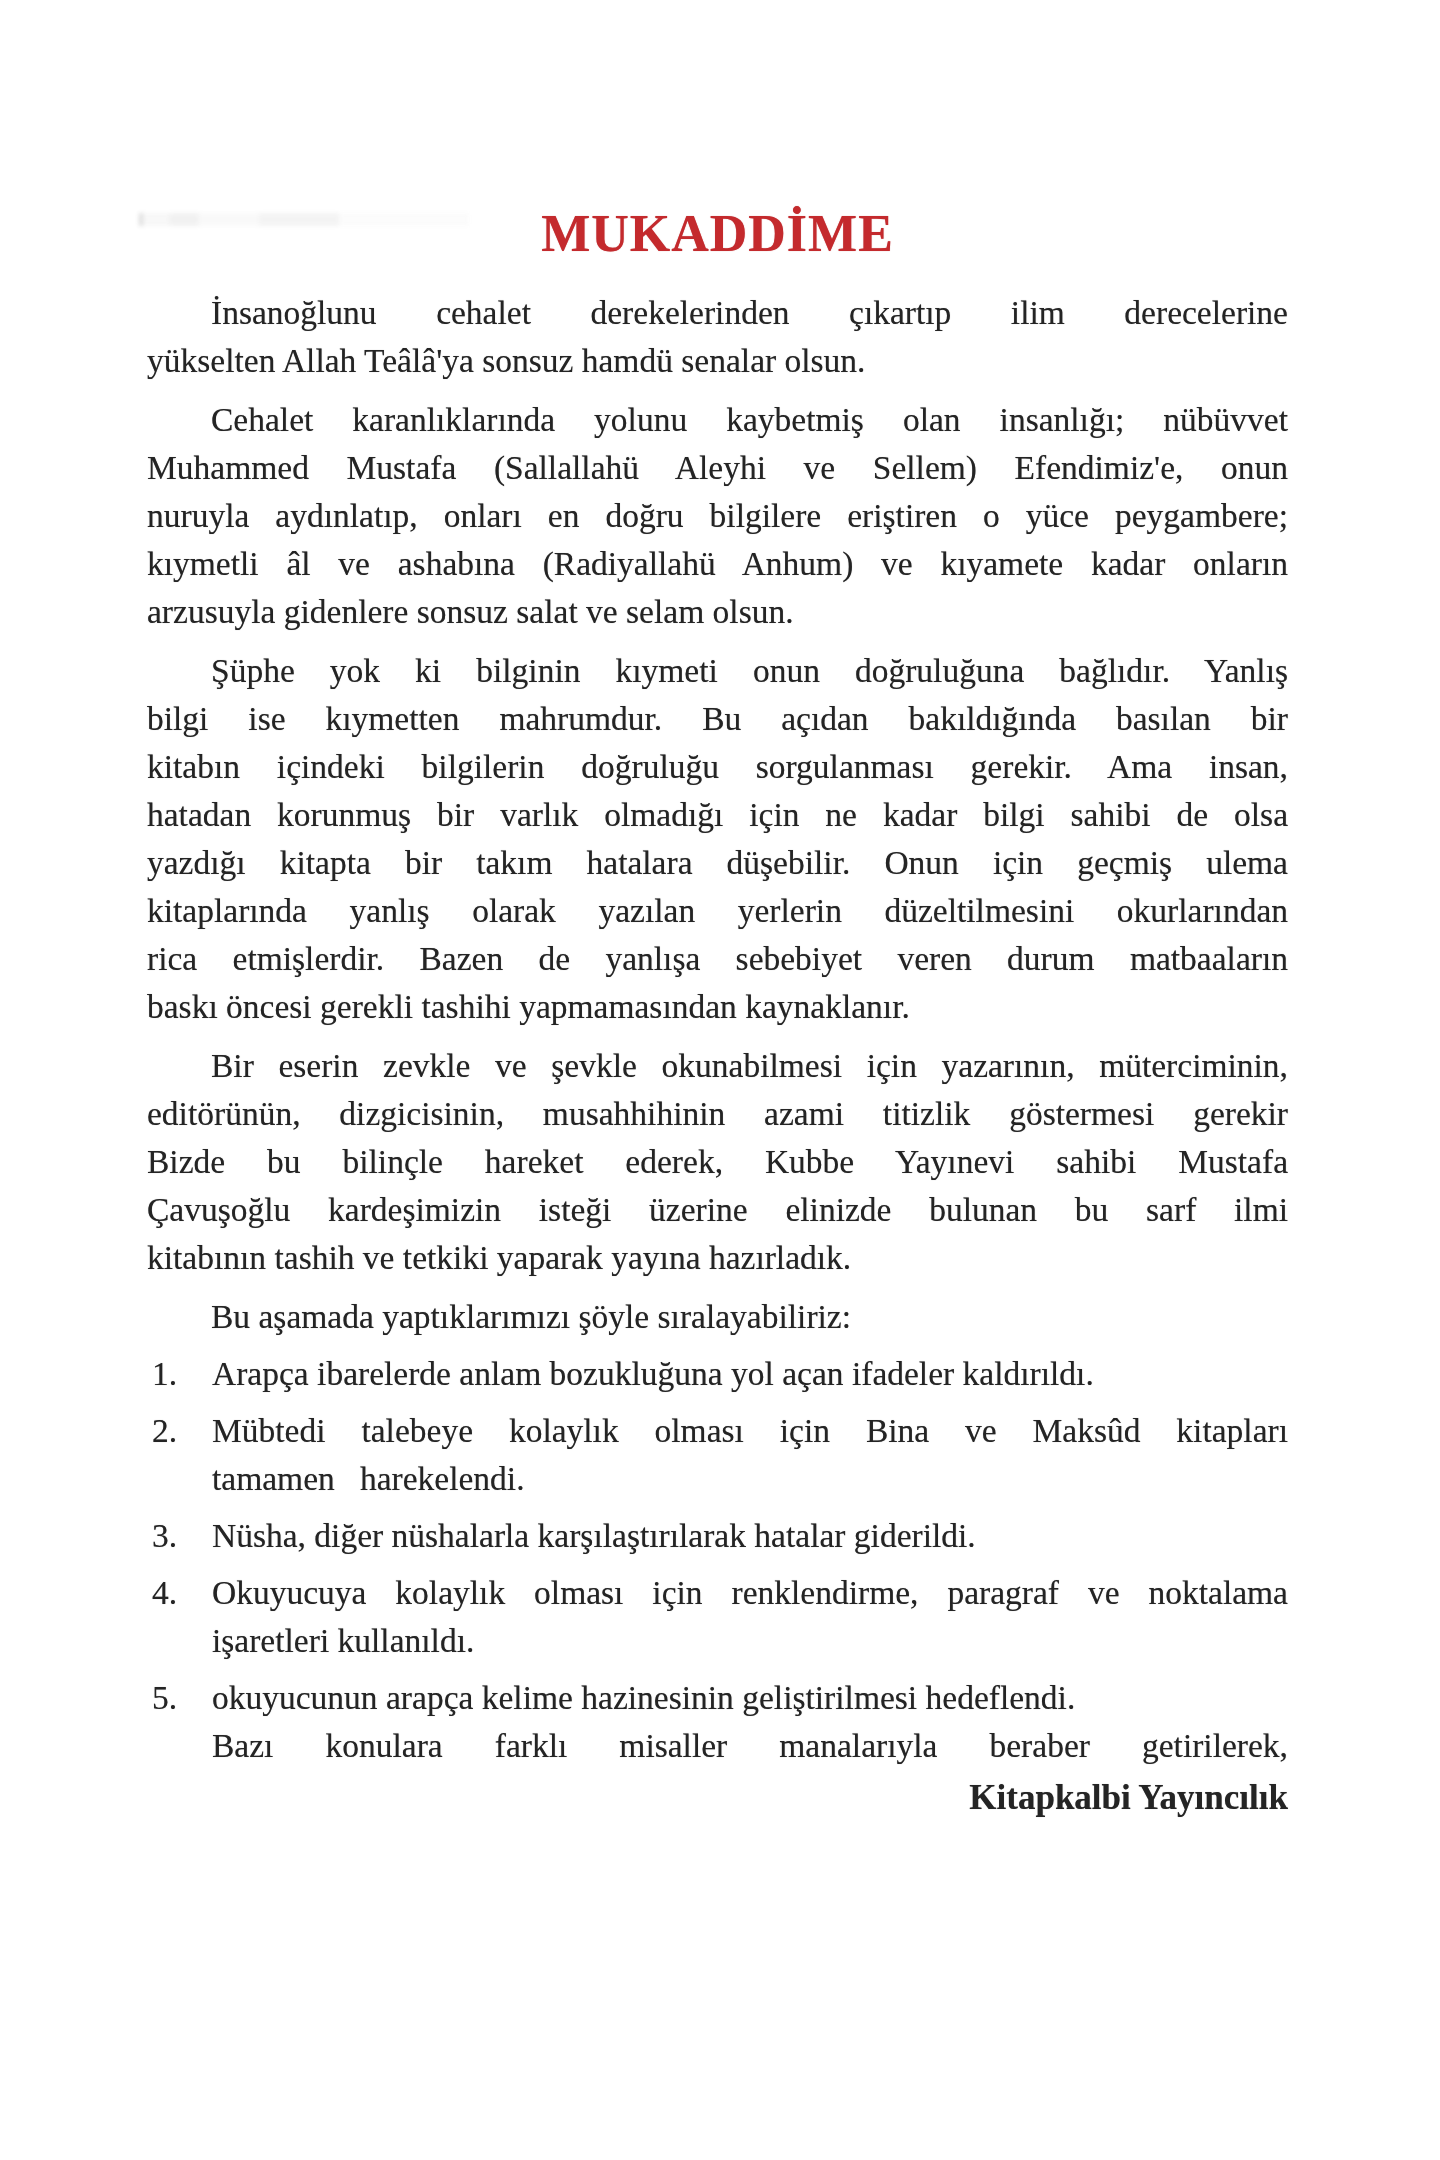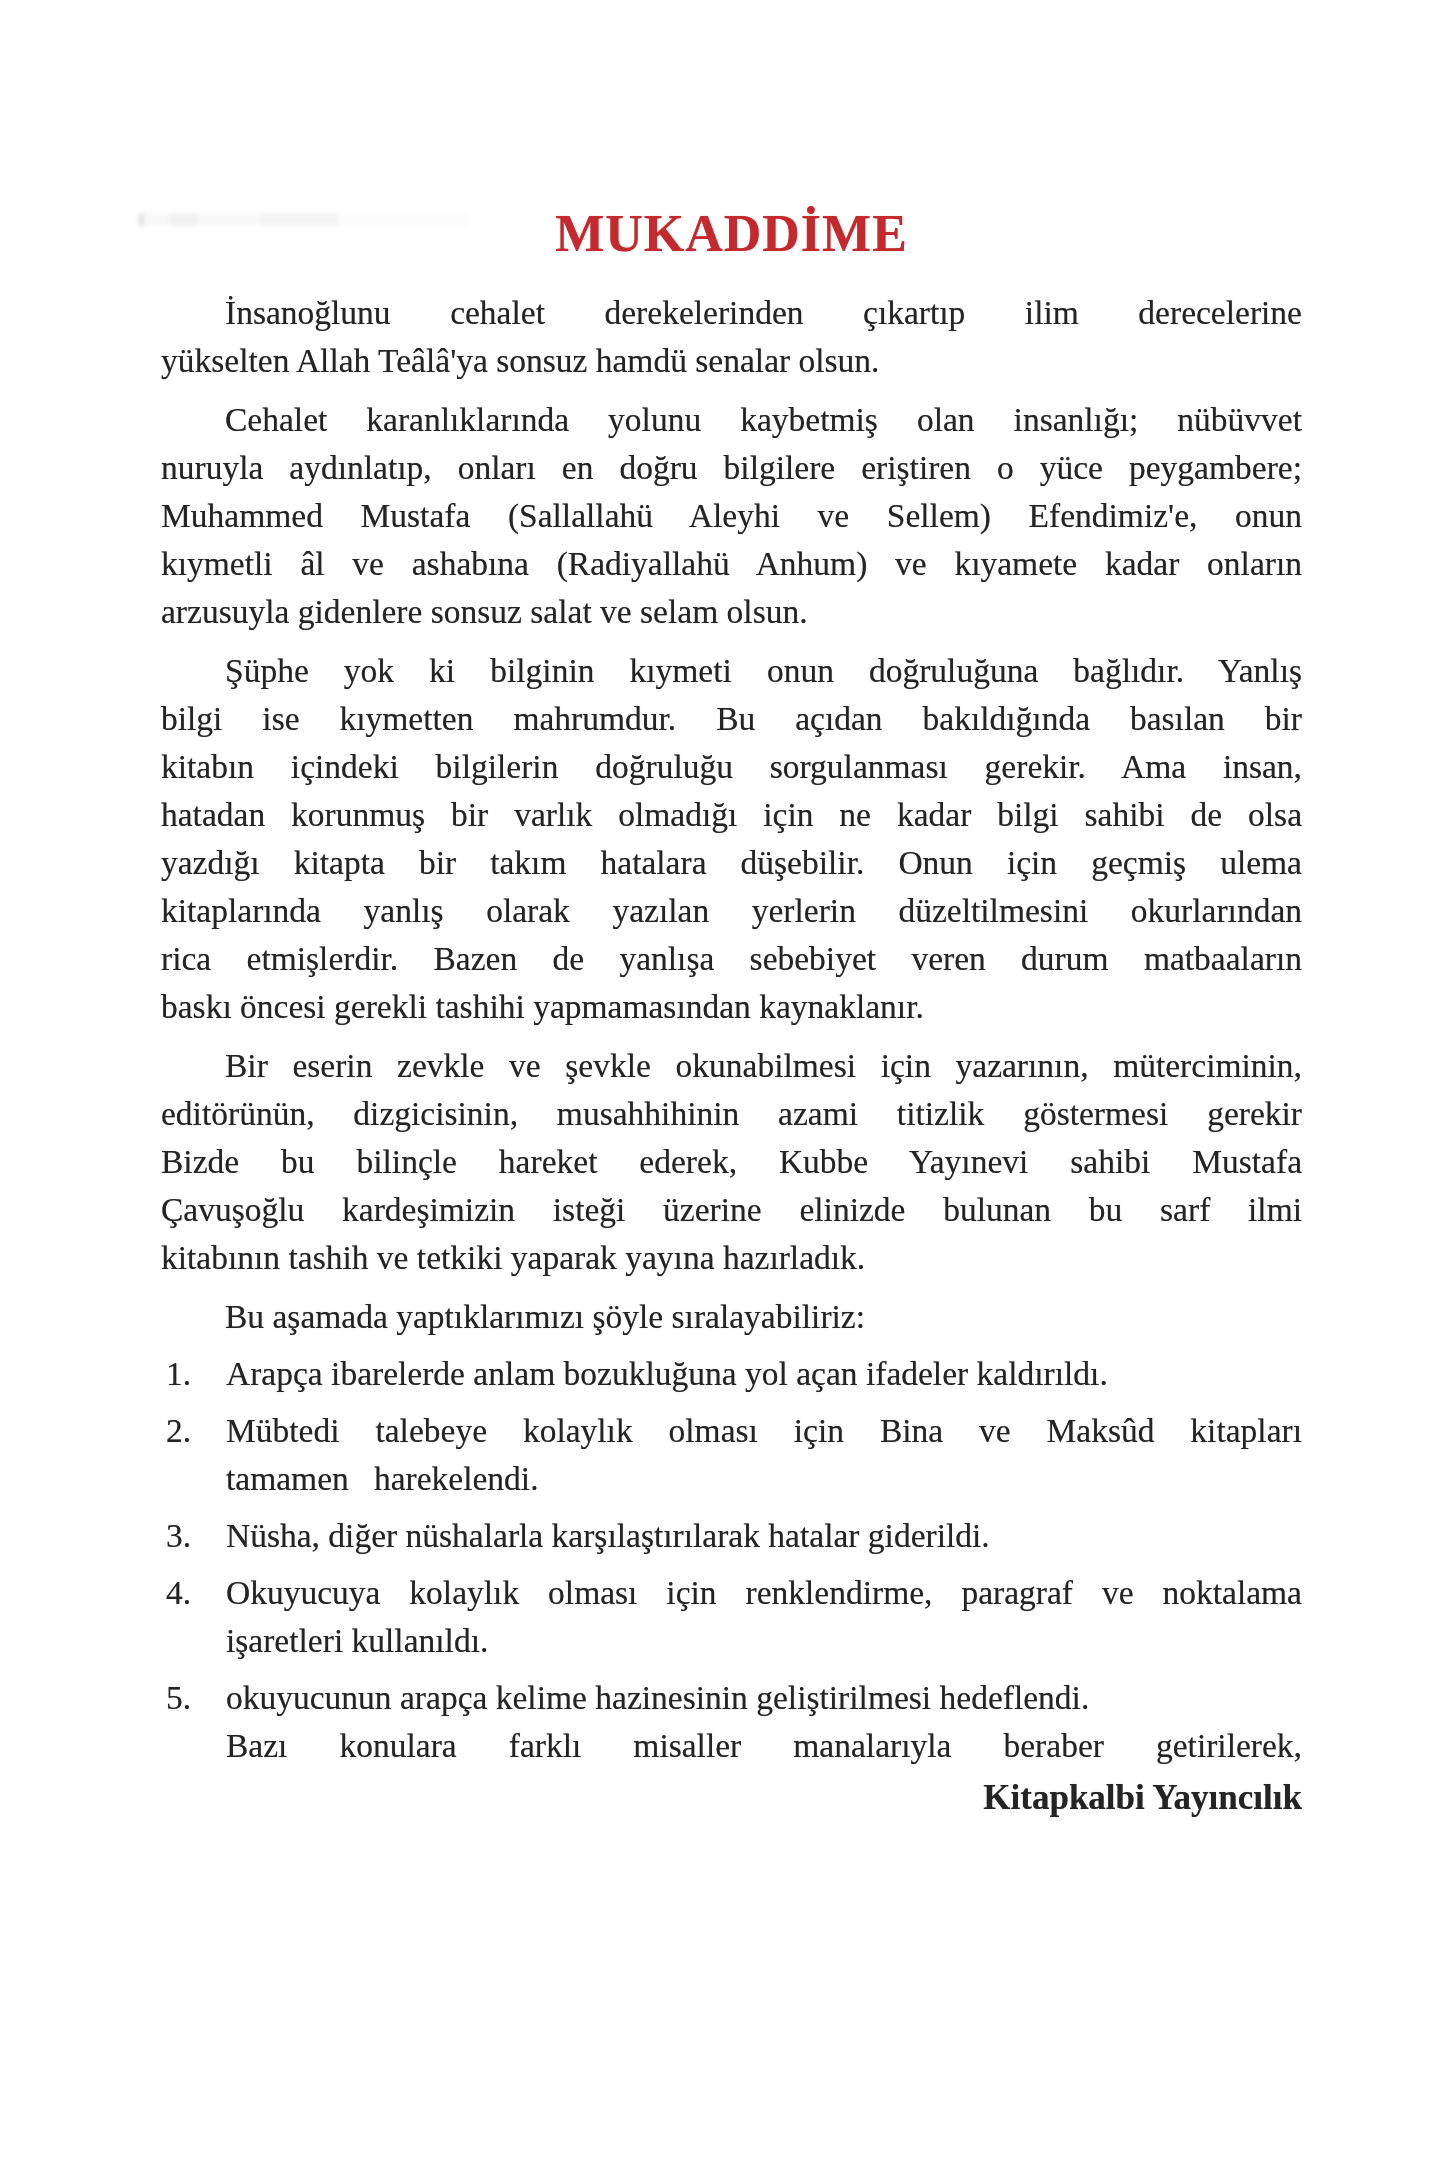--- a/index.html
+++ b/index.html
@@ -23,21 +23,21 @@
     height: 13px;
     background: linear-gradient(90deg,
       rgba(90,90,90,.45) 0 4px, rgba(160,160,160,.18) 4px 30px,
       rgba(120,120,120,.22) 30px 60px, rgba(170,170,170,.14) 60px 120px,
       rgba(130,130,130,.20) 120px 200px, rgba(180,180,180,.10) 200px 330px);
     filter: blur(2px);
     opacity: .45;
   }
   .content {
     position: absolute;
-    left: 161px;
+    left: 147px;
     top: 205px;
     width: 1141px;
     color: #242424;
     font-size: 33.5px;
     line-height: 48px;
     text-shadow: 0 0 0.7px rgba(40,40,40,.55);
   }
   h1.title {
     margin: 0 0 26px 0;
     text-align: center;
@@ -82,22 +82,22 @@
   <div class="scan-smudge"></div>
   <div class="content" style="color: rgb(36, 36, 36);">
     <h1 class="title" style="color: rgb(196, 42, 45);">MUKADDİME</h1>
     <div id="blocks">
         <div class="block">
           <div class="line indent">İnsanoğlunu cehalet derekelerinden çıkartıp ilim derecelerine</div>
           <div class="line last">yükselten Allah Teâlâ'ya sonsuz hamdü senalar olsun.</div>
         </div>
         <div class="block">
           <div class="line indent">Cehalet karanlıklarında yolunu kaybetmiş olan insanlığı; nübüvvet</div>
+          <div class="line">Muhammed Mustafa (Sallallahü Aleyhi ve Sellem) Efendimiz'e, onun</div>
           <div class="line">nuruyla aydınlatıp, onları en doğru bilgilere eriştiren o yüce peygambere;</div>
-          <div class="line">Muhammed Mustafa (Sallallahü Aleyhi ve Sellem) Efendimiz'e, onun</div>
           <div class="line">kıymetli âl ve ashabına (Radiyallahü Anhum) ve kıyamete kadar onların</div>
           <div class="line last">arzusuyla gidenlere sonsuz salat ve selam olsun.</div>
         </div>
         <div class="block">
           <div class="line indent">Şüphe yok ki bilginin kıymeti onun doğruluğuna bağlıdır. Yanlış</div>
           <div class="line">bilgi ise kıymetten mahrumdur. Bu açıdan bakıldığında basılan bir</div>
           <div class="line">kitabın içindeki bilgilerin doğruluğu sorgulanması gerekir. Ama insan,</div>
           <div class="line">hatadan korunmuş bir varlık olmadığı için ne kadar bilgi sahibi de olsa</div>
           <div class="line">yazdığı kitapta bir takım hatalara düşebilir. Onun için geçmiş ulema</div>
           <div class="line">kitaplarında yanlış olarak yazılan yerlerin düzeltilmesini okurlarından</div>

